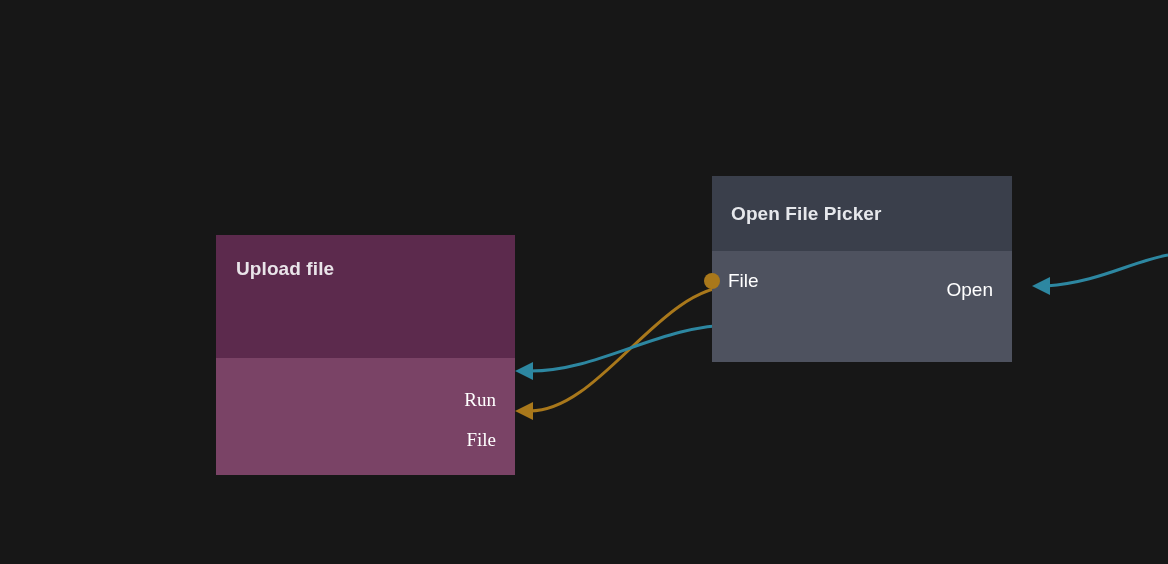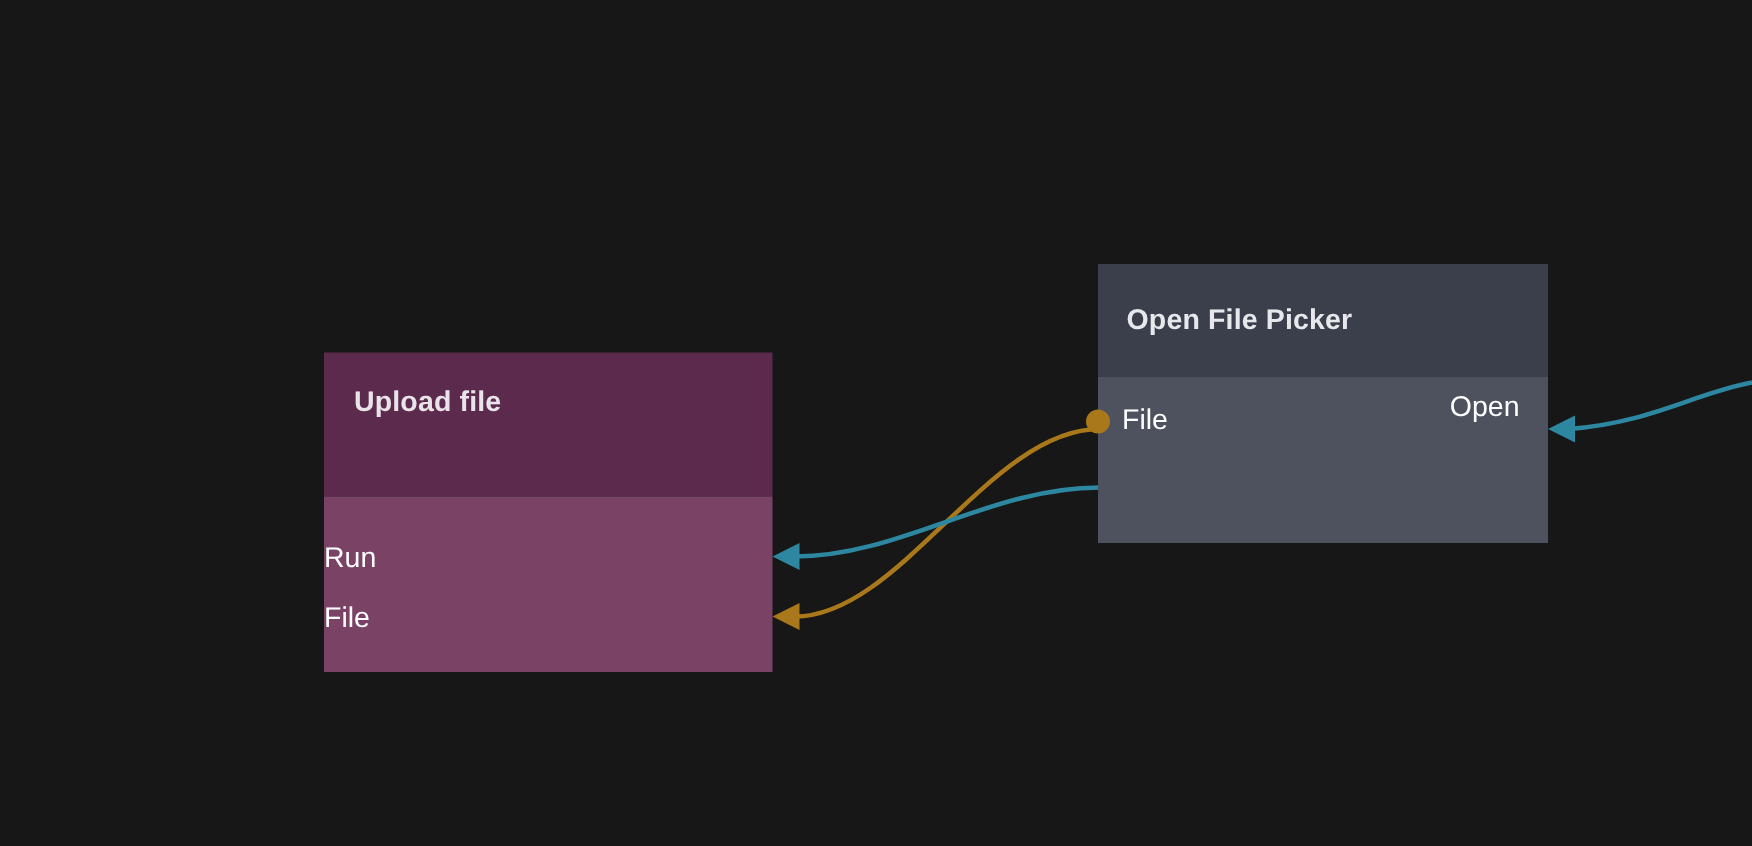--- a/index.html
+++ b/index.html
@@ -31,21 +31,21 @@
     overflow: visible;
   }
   
   .node-function {
     left: 216px;
     top: 235px;
     width: 299px;
     height: 213px;
   }
   .node-function .node-header {
-    height: 96px;
+    height: 123px;
     background: #5c2a4d;
     box-sizing: border-box;
     padding: 21px 0 0 20px;
   }
   .node-function .node-body {
     height: 117px;
     background: #79426a;
     background: #7a4366;
     box-sizing: border-box;
     padding-top: 22px;
@@ -64,32 +64,33 @@
     line-height: 25px;
     letter-spacing: 0.1px;
   }
   .port-row {
     height: 40px;
     display: flex;
     align-items: center;
     position: relative;
   }
   .port-row.right-aligned {
-    justify-content: flex-start;
+    justify-content: flex-end;
     padding-right: 19px;
+    font-family: Liberation Serif, serif;
   }
   .port-label {
     font-size: 19px;
     color: #ffffff;
     line-height: 22px;
     white-space: nowrap;
   }
   
   .node-picker {
-    left: 732px;
+    left: 712px;
     top: 176px;
     width: 300px;
     height: 186px;
   }
   .node-picker .node-header {
     height: 75px;
     background: #3a3f4b;
     box-sizing: border-box;
     padding: 26px 0 0 19px;
   }
@@ -122,21 +123,21 @@
     left: -8px;
   }
   .port-dot.dot-file { background: #a9781b; }
   .port-dot.dot-success { background: #2d87a1; }
   .out-row {
     position: absolute;
     right: 19px;
     top: 10px;
     height: 40px;
     display: flex;
-    align-items: flex-start;
+    align-items: flex-end;
   }
 </style>
 </head>
 <body>
 
 <div id="canvas">
 
   <svg id="edge-layer" viewBox="0 0 1168 564" xmlns="http://www.w3.org/2000/svg">
 
     <path d="M 1168 255 C 1130 262, 1100 282, 1046 286" fill="none" stroke="#2d87a1" stroke-width="3"></path>

